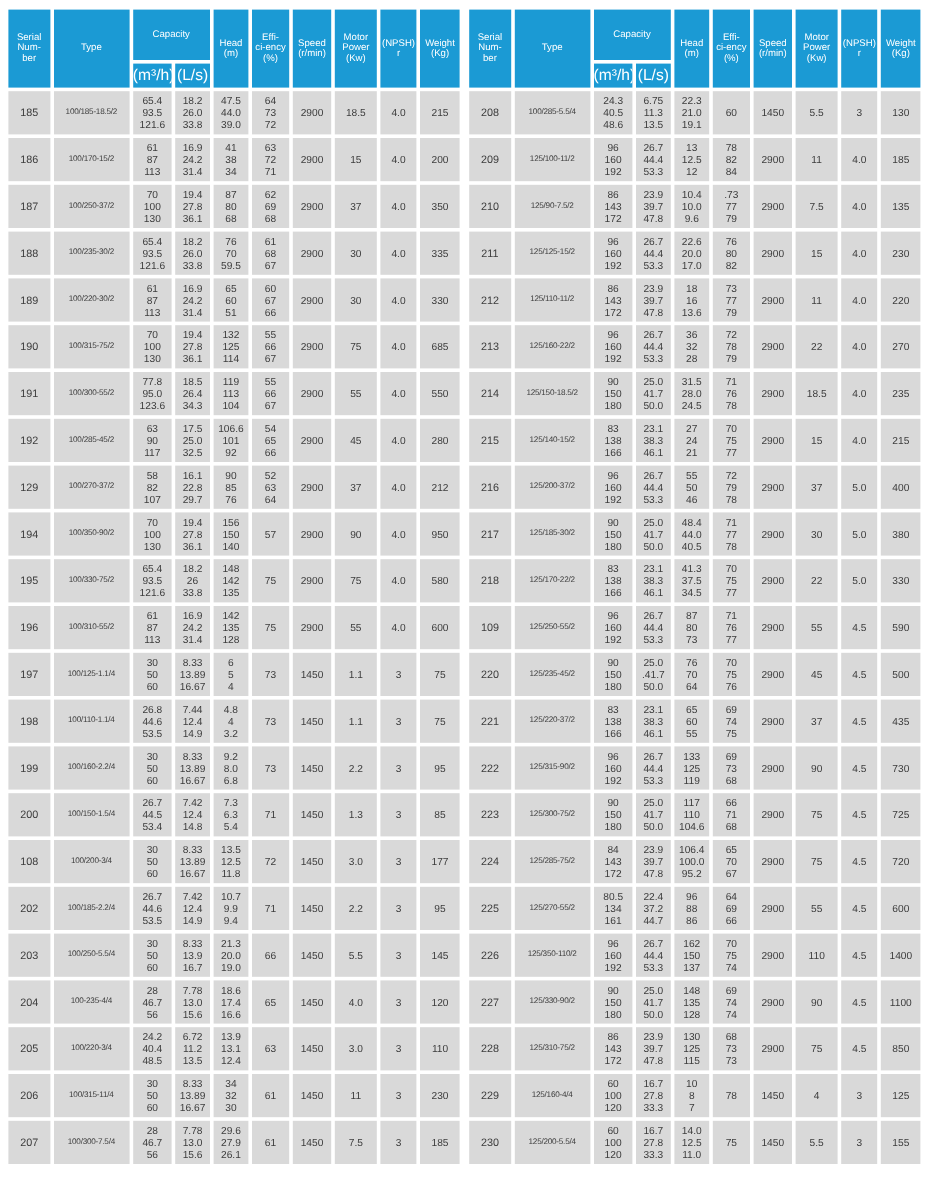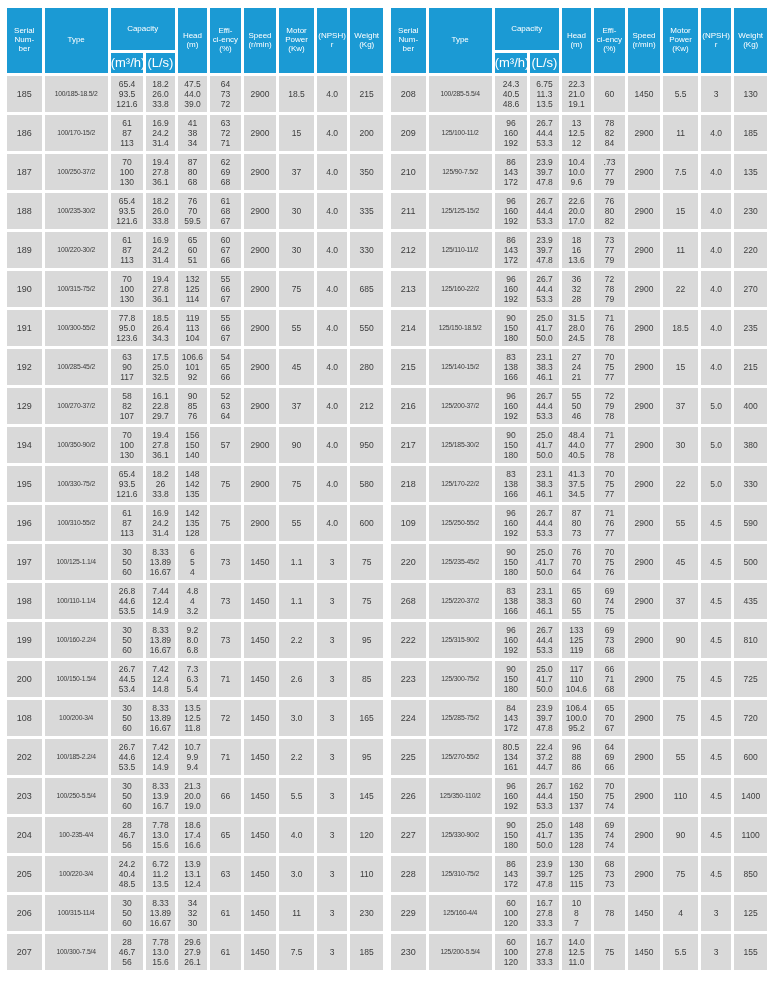--- a/index.html
+++ b/index.html
@@ -381,41 +381,41 @@
 44.5
 53.4</td>
           <td class="capacity-ls-cell">7.42
 12.4
 14.8</td>
           <td class="head-cell">7.3
 6.3
 5.4</td>
           <td class="efficiency-cell">71</td>
           <td class="speed-cell">1450</td>
-          <td class="motor-power-cell">2.6</td>
+          <td class="motor-power-cell">1.3</td>
           <td class="npsh-cell">3</td>
           <td class="weight-cell">85</td>
         </tr>
         <tr>
           <td class="serial-cell">108</td>
           <td class="type-cell">100/200-3/4</td>
           <td class="capacity-m3h-cell">30
 50
 60</td>
           <td class="capacity-ls-cell">8.33
 13.89
 16.67</td>
           <td class="head-cell">13.5
 12.5
 11.8</td>
           <td class="efficiency-cell">72</td>
           <td class="speed-cell">1450</td>
           <td class="motor-power-cell">3.0</td>
           <td class="npsh-cell">3</td>
-          <td class="weight-cell">165</td>
+          <td class="weight-cell">177</td>
         </tr>
         <tr>
           <td class="serial-cell">202</td>
           <td class="type-cell">100/185-2.2/4</td>
           <td class="capacity-m3h-cell">26.7
 44.6
 53.5</td>
           <td class="capacity-ls-cell">7.42
 12.4
 14.9</td>
@@ -813,21 +813,21 @@
 64</td>
           <td class="efficiency-cell">70
 75
 76</td>
           <td class="speed-cell">2900</td>
           <td class="motor-power-cell">45</td>
           <td class="npsh-cell">4.5</td>
           <td class="weight-cell">500</td>
         </tr>
         <tr>
-          <td class="serial-cell">268</td>
+          <td class="serial-cell">221</td>
           <td class="type-cell">125/220-37/2</td>
           <td class="capacity-m3h-cell">83
 138
 166</td>
           <td class="capacity-ls-cell">23.1
 38.3
 46.1</td>
           <td class="head-cell">65
 60
 55</td>
@@ -850,21 +850,21 @@
 53.3</td>
           <td class="head-cell">133
 125
 119</td>
           <td class="efficiency-cell">69
 73
 68</td>
           <td class="speed-cell">2900</td>
           <td class="motor-power-cell">90</td>
           <td class="npsh-cell">4.5</td>
-          <td class="weight-cell">810</td>
+          <td class="weight-cell">730</td>
         </tr>
         <tr>
           <td class="serial-cell">223</td>
           <td class="type-cell">125/300-75/2</td>
           <td class="capacity-m3h-cell">90
 150
 180</td>
           <td class="capacity-ls-cell">25.0
 41.7
 50.0</td>

